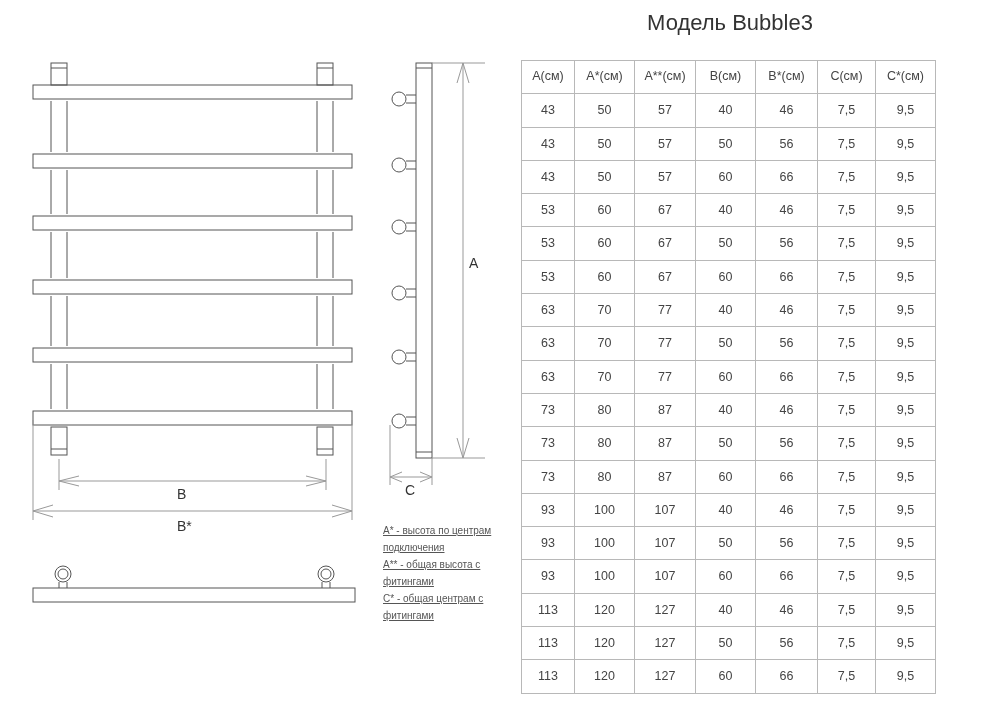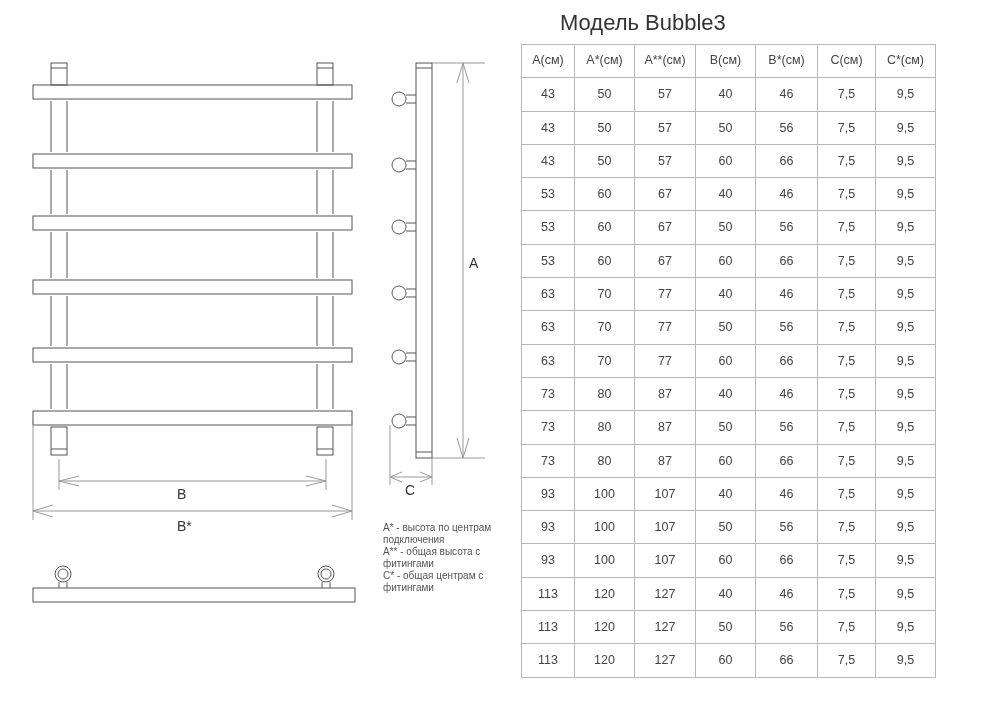--- a/index.html
+++ b/index.html
@@ -1,23 +1,23 @@
 <!DOCTYPE html>
 <html><head>
 <meta charset="utf-8">
 <style>
   html,body{margin:0;padding:0;background:#fff;}
   body{width:998px;height:703px;position:relative;overflow:hidden;font-family:"Liberation Sans",sans-serif;color:#333;}
   #drawing{position:absolute;left:0;top:0;}
-  .title{position:absolute;left:560px;top:10px;width:340px;text-align:left;font-size:22px;color:#333;}
-  table.spec{position:absolute;left:521px;top:44px;border-collapse:collapse;font-size:12.5px;color:#444;}
+  .title{position:absolute;left:560px;top:10px;width:340px;text-align:center;font-size:22px;color:#333;}
+  table.spec{position:absolute;left:521px;top:60px;border-collapse:collapse;font-size:12.5px;color:#444;}
   table.spec td, table.spec th{border:1px solid #b8b8b8;text-align:center;height:32.3px;padding:0;font-weight:normal;}
   table.spec th{vertical-align:top;padding-top:8px;height:24.3px;}
   table.spec td{vertical-align:top;padding-top:9px;height:23.3px;}
-  .notes{position:absolute;left:383px;top:522px;font-size:10px;line-height:12px;color:#555;width:140px;}
+  .notes{position:absolute;left:383px;top:522px;font-size:10px;line-height:17px;color:#555;width:140px;text-decoration:underline;}
   .dimlabel{position:absolute;font-size:14px;color:#333;}
 </style>
 </head>
 <body>
 
 <svg id="drawing" width="998" height="703" viewBox="0 0 998 703" fill="none" stroke="#555" stroke-width="1">
 
   <g id="front">
       <rect x="33" y="85" width="319" height="14"></rect>
       <rect x="33" y="154" width="319" height="14"></rect>

